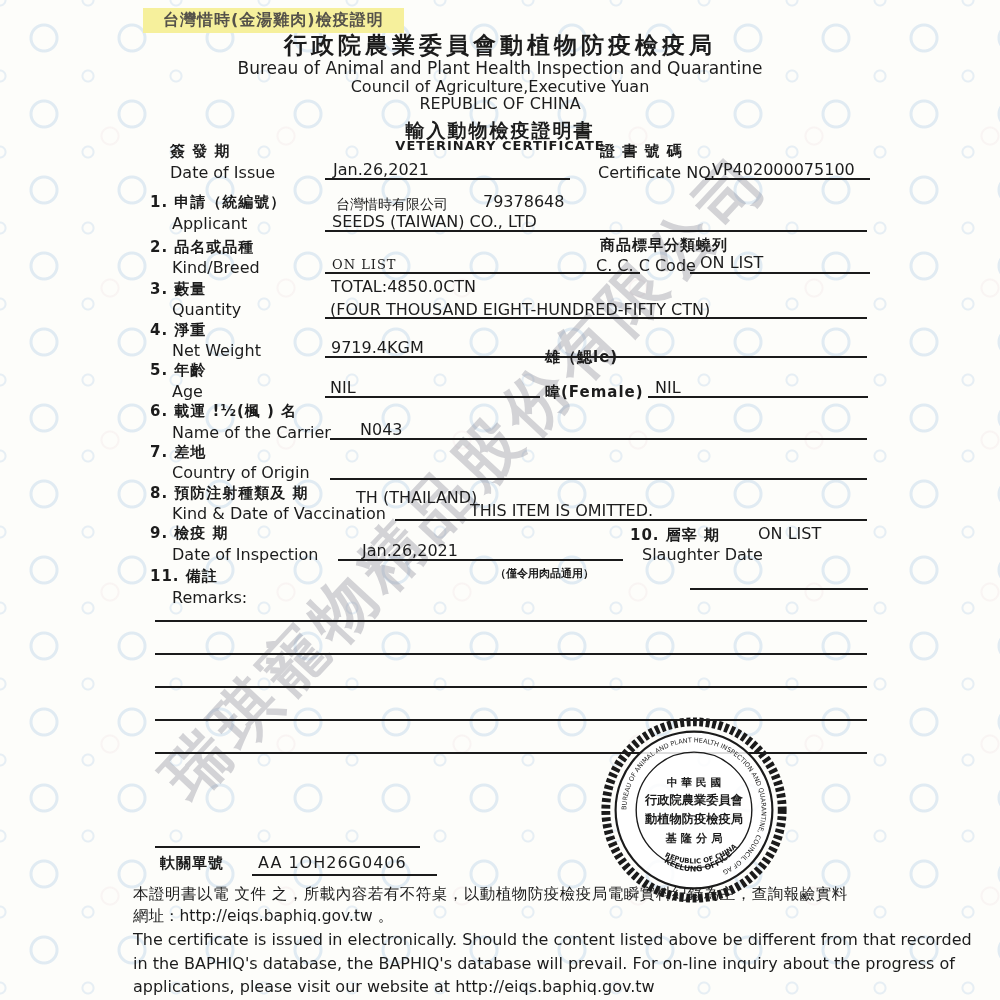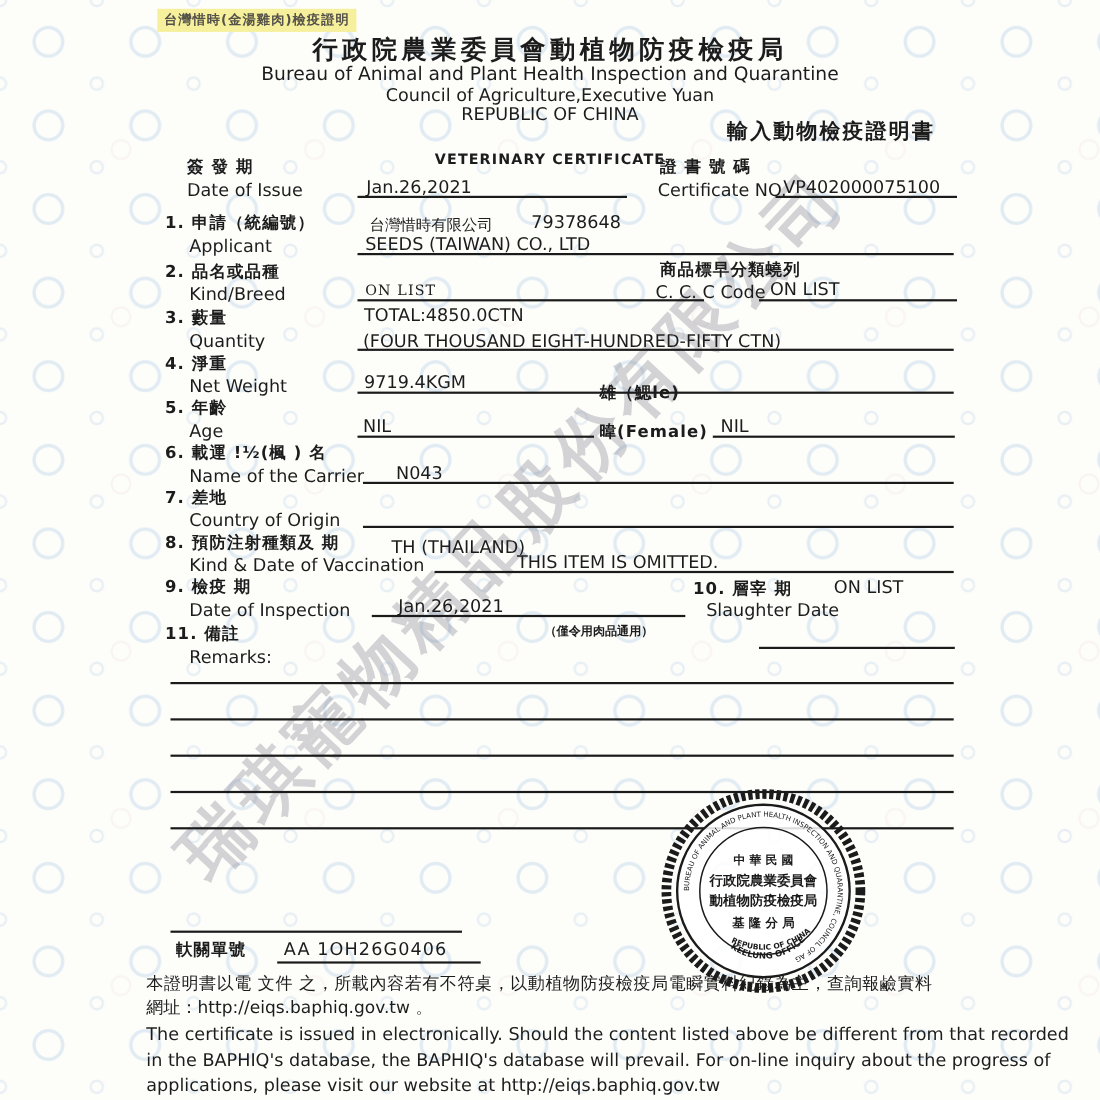--- a/index.html
+++ b/index.html
@@ -11,41 +11,41 @@
       radial-gradient(circle, rgba(255,255,255,0) 4px, rgba(142,182,221,.20) 5px, rgba(142,182,221,.20) 6px, rgba(255,255,255,0) 7px),
       radial-gradient(circle, rgba(255,255,255,0) 7px, rgba(215,170,180,.10) 8px, rgba(215,170,180,.10) 9px, rgba(255,255,255,0) 10px);
     background-size:88px 76px,88px 76px,176px 152px;
     background-position:0 0,44px 38px,22px 60px;}
   .wm{position:absolute;left:175px;top:745px;z-index:1;transform:rotate(-47deg);transform-origin:left center;
     font-size:64px;font-weight:bold;letter-spacing:7px;color:rgba(126,126,142,.33);white-space:nowrap;}
   .t{position:absolute;white-space:nowrap;z-index:2;}
   .ul{position:absolute;border-bottom:2px solid #1b1b1b;z-index:2;height:0;}
   .serif{font-family:"DejaVu Serif",serif;}
   .banner{position:absolute;left:143px;top:8px;z-index:2;background:#f6f09c;color:#55524a;
-    font-size:12px;font-weight:bold;padding:2px 6px;letter-spacing:1px;}
+    font-size:16px;font-weight:bold;padding:2px 20px;letter-spacing:1px;}
   .hdr{position:absolute;left:150px;width:700px;text-align:center;z-index:2;}
   .seal{position:absolute;left:596px;top:712px;width:196px;height:196px;z-index:3;}
   .lbl{font-size:16px;}
   .cjk{font-size:15px;letter-spacing:1px;font-weight:bold;}
   .val{font-size:16px;}
 </style>
 </head>
 <body>
 
 <div class="page">
   <div class="pattern"></div>
   <div class="wm">瑞琪寵物精品股份有限公司</div>
 
   <div class="banner">台灣惜時(金湯雞肉)檢疫證明</div>
 
   <div class="hdr" style="top:30px;font-size:23px;letter-spacing:4px;font-weight:bold;">行政院農業委員會動植物防疫檢疫局</div>
   <div class="hdr" style="top:58px;font-size:17px;">Bureau of Animal and Plant Health Inspection and Quarantine</div>
   <div class="hdr" style="top:77px;font-size:16px;">Council of Agriculture,Executive Yuan</div>
   <div class="hdr" style="top:94px;font-size:16px;">REPUBLIC OF CHINA</div>
-  <div class="hdr serif" style="top:106px;font-size:19px;font-weight:bold;letter-spacing:2px;text-align:right;">輸入動物檢疫證明書</div>
+  <div class="hdr serif" style="top:118px;font-size:19px;font-weight:bold;letter-spacing:2px;">輸入動物檢疫證明書</div>
   <div class="hdr" style="top:138px;font-size:13px;font-weight:bold;letter-spacing:1px;">VETERINARY CERTIFICATE</div>
 
   <div class="t cjk" style="left:170px;top:142px;">簽 發 期</div>
   <div class="t lbl" style="left:170px;top:163px;">Date of Issue</div>
   <div class="t val" style="left:333px;top:160px;">Jan.26,2021</div>
   <div class="ul" style="left:325px;top:178px;width:245px;"></div>
 
   <div class="t cjk" style="left:600px;top:142px;">證 書 號 碼</div>
   <div class="t lbl" style="left:598px;top:163px;">Certificate NO.</div>
   <div class="t val" style="left:712px;top:160px;">VP402000075100</div>

